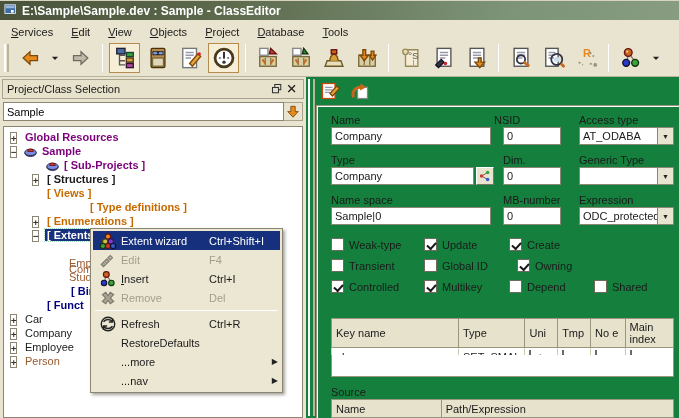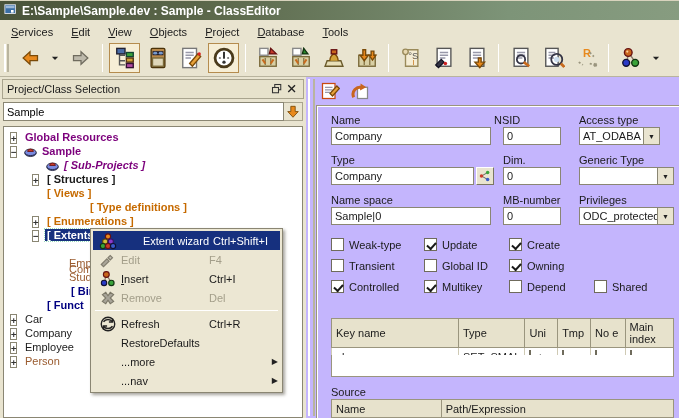--- a/index.html
+++ b/index.html
@@ -38,21 +38,21 @@
   .tree { position:absolute; left:1px; right:1px; top:47px; bottom:0; background:#fff; border:1px solid #8a8673; overflow:hidden; padding-top:3px; }
   .tree-row { height:14px; display:flex; align-items:center; white-space:nowrap; }
   .tw { display:inline-block; width:13px; height:13px; position:relative; flex:0 0 13px; }
   .expander { width:11px; height:11px; border:1px solid #8a8673; background:#fff; font:bold 9px "DejaVu Sans Mono",monospace; line-height:9px; text-align:center; color:#333; margin-top:1px;}
   .tree-label { padding:0 2px; font-weight:bold; }
   .tree-label.plain { font-weight:normal; }
   .tree-label.sel { background:#16307e; color:#fff; outline:1px dotted #9db; }
   .t-icon { margin:0 2px 0 0; }
 
   
-  .right-panel { position:absolute; left:306px; top:77px; right:0; bottom:0; background:#c4b5fd; }
+  .right-panel { position:absolute; left:306px; top:77px; right:0; bottom:0; background:#15803d; }
   .rp-grip { position:absolute; left:2px; top:2px; bottom:2px; width:7px;
     border-left:2px solid #fff; border-right:2px solid #b9b49e; }
   .rp-toolbar { position:absolute; left:12px; top:1px; height:26px; display:flex; align-items:center; gap:6px;}
   .rp-btn { width:24px; height:24px; display:flex; align-items:center; justify-content:center; }
   .form-box { position:absolute; left:10px; top:28px; right:0; bottom:0;
     border-top:1px solid #9a957e; border-left:1px solid #9a957e; box-shadow:inset 1px 1px 0 #fff; }
   .flabel { position:absolute; white-space:nowrap; }
   .finput { position:absolute; height:18px; background:#fff; border:1px solid #8a8673; padding:2px 3px; font:11px "Liberation Sans",sans-serif; white-space:nowrap; overflow:hidden;}
   .fbtn { position:absolute; height:18px; width:18px; background:#e9e4d0; border:1px solid; border-color:#fff #7a7663 #7a7663 #fff; display:flex; align-items:center; justify-content:center;}
   .dropdown { position:absolute; height:18px; background:#fff; border:1px solid #8a8673; display:flex; }
@@ -70,21 +70,21 @@
 
   
   .context-menu { position:absolute; left:90px; top:228px; width:193px; background:#ece7d3;
     border:1px solid #8a8673; box-shadow:2px 2px 3px rgba(60,55,40,.45); padding:2px; z-index:50;}
   .cm-item { height:19px; display:flex; align-items:center; padding:0 2px; }
   .cm-icon { width:26px; flex:0 0 26px; display:flex; align-items:center; justify-content:center;}
   .cm-label { flex:0 0 88px; white-space:nowrap; }
   .cm-label u { text-decoration:underline; }
   .cm-short { flex:1; white-space:nowrap; }
   .cm-arrow { flex:0 0 10px; font-size:8px; text-align:right; color:#222;}
-  .cm-item.hl { background:#16307e; color:#fff;text-align:right; }
+  .cm-item.hl { background:#16307e; color:#fff; }
   .cm-item.dis { color:#a39e8a; }
   .cm-sep { height:1px; background:#b5b09a; border-bottom:1px solid #fff; margin:3px 2px; }
 </style>
 </head>
 <body>
 
 <div class="titlebar">
   <span id="app-icon"><svg xmlns="http://www.w3.org/2000/svg" viewBox="0 0 16 16" width="14" height="14">
         <rect x="1" y="2" width="12" height="10" fill="#3a6ea5" stroke="#e8e8f0"></rect>
         <rect x="2" y="3" width="10" height="3" fill="#9db9d9"></rect>
@@ -286,21 +286,21 @@
       </div>
       <div class="tree-row" style="padding-left: 6px;">
         <span class="tw"><span class="expander">−</span></span>
         <svg xmlns="http://www.w3.org/2000/svg" viewBox="0 0 16 16" width="15" height="13" class="t-icon">
           <ellipse cx="8" cy="10" rx="7" ry="4.2" fill="#4a5ac8" stroke="#223"></ellipse>
           <ellipse cx="8" cy="9" rx="7" ry="4" fill="#7a8ae0" stroke="#223"></ellipse>
           <path d="M4.5 8 a3.5 3 0 0 1 7 0 Z" fill="#c83a2a" stroke="#611"></path>
         </svg>
         <span class="tree-label" style="color: rgb(124, 0, 124);">Sample</span>
       </div>
-      <div class="tree-row" style="padding-left: 28px; font-style: italic;">
+      <div class="tree-row" style="padding-left: 28px;">
         <span class="tw"></span>
         <svg xmlns="http://www.w3.org/2000/svg" viewBox="0 0 16 16" width="15" height="13" class="t-icon">
           <ellipse cx="8" cy="10" rx="7" ry="4.2" fill="#4a5ac8" stroke="#223"></ellipse>
           <ellipse cx="8" cy="9" rx="7" ry="4" fill="#7a8ae0" stroke="#223"></ellipse>
           <path d="M4.5 8 a3.5 3 0 0 1 7 0 Z" fill="#c83a2a" stroke="#611"></path>
         </svg>
         <span class="tree-label" style="color: rgb(124, 0, 124);">[ Sub-Projects ]</span>
       </div>
       <div class="tree-row" style="padding-left: 28px;">
         <span class="tw"><span class="expander">+</span></span>
@@ -379,21 +379,21 @@
         </svg>
       </div>
     </div>
   <div class="form-box" id="form-box">
 
     <span class="flabel" style="left:14px;top:8px">Name</span>
     <span class="flabel" style="left:177px;top:8px">NSID</span>
     <span class="flabel" style="left:262px;top:8px">Access type</span>
     <div class="finput" style="left:14px;top:21px;width:160px">Company</div>
     <div class="finput" style="left:186px;top:21px;width:58px">0</div>
-    <div class="dropdown" style="left:262px;top:21px;width:81px">
+    <div class="dropdown" style="left:262px;top:21px;width:95px">
       <span class="dd-value">AT_ODABA</span>
       <span class="dd-btn">▼</span>
     </div>
 
     <span class="flabel" style="left:14px;top:48px">Type</span>
     <span class="flabel" style="left:186px;top:48px">Dim.</span>
     <span class="flabel" style="left:262px;top:48px">Generic Type</span>
     <div class="finput" style="left:14px;top:61px;width:143px">Company</div>
     <div class="fbtn" style="left:159px;top:61px" id="type-btn">
         <svg xmlns="http://www.w3.org/2000/svg" viewBox="0 0 16 16" width="14" height="14">
@@ -404,21 +404,21 @@
         </svg>
       </div>
     <div class="finput" style="left:186px;top:61px;width:58px">0</div>
     <div class="dropdown" style="left:262px;top:61px;width:95px">
       <span class="dd-value"></span>
       <span class="dd-btn">▼</span>
     </div>
 
     <span class="flabel" style="left:14px;top:88px">Name space</span>
     <span class="flabel" style="left:186px;top:88px">MB-number</span>
-    <span class="flabel" style="left:262px;top:88px">Privileges</span>
+    <span class="flabel" style="left:262px;top:88px">Expression</span>
     <div class="finput" style="left:14px;top:101px;width:160px">Sample|0</div>
     <div class="finput" style="left:186px;top:101px;width:58px">0</div>
     <div class="dropdown" style="left:262px;top:101px;width:95px">
       <span class="dd-value">ODC_protected</span>
       <span class="dd-btn">▼</span>
     </div>
 
     <div id="checkboxes">
         <div class="chk" style="left: 14px; top: 132px;">
           <span class="chk-box"></span>
@@ -433,21 +433,21 @@
           <span>Create</span>
         </div>
         <div class="chk" style="left: 14px; top: 153px;">
           <span class="chk-box"></span>
           <span>Transient</span>
         </div>
         <div class="chk" style="left: 107px; top: 153px;">
           <span class="chk-box"></span>
           <span>Global ID</span>
         </div>
-        <div class="chk" style="left: 192px; top: 153px;">
+        <div class="chk" style="left: 200px; top: 153px;">
           <span class="chk-box on"></span>
           <span>Owning</span>
         </div>
         <div class="chk" style="left: 14px; top: 174px;">
           <span class="chk-box on"></span>
           <span>Controlled</span>
         </div>
         <div class="chk" style="left: 107px; top: 174px;">
           <span class="chk-box on"></span>
           <span>Multikey</span>

